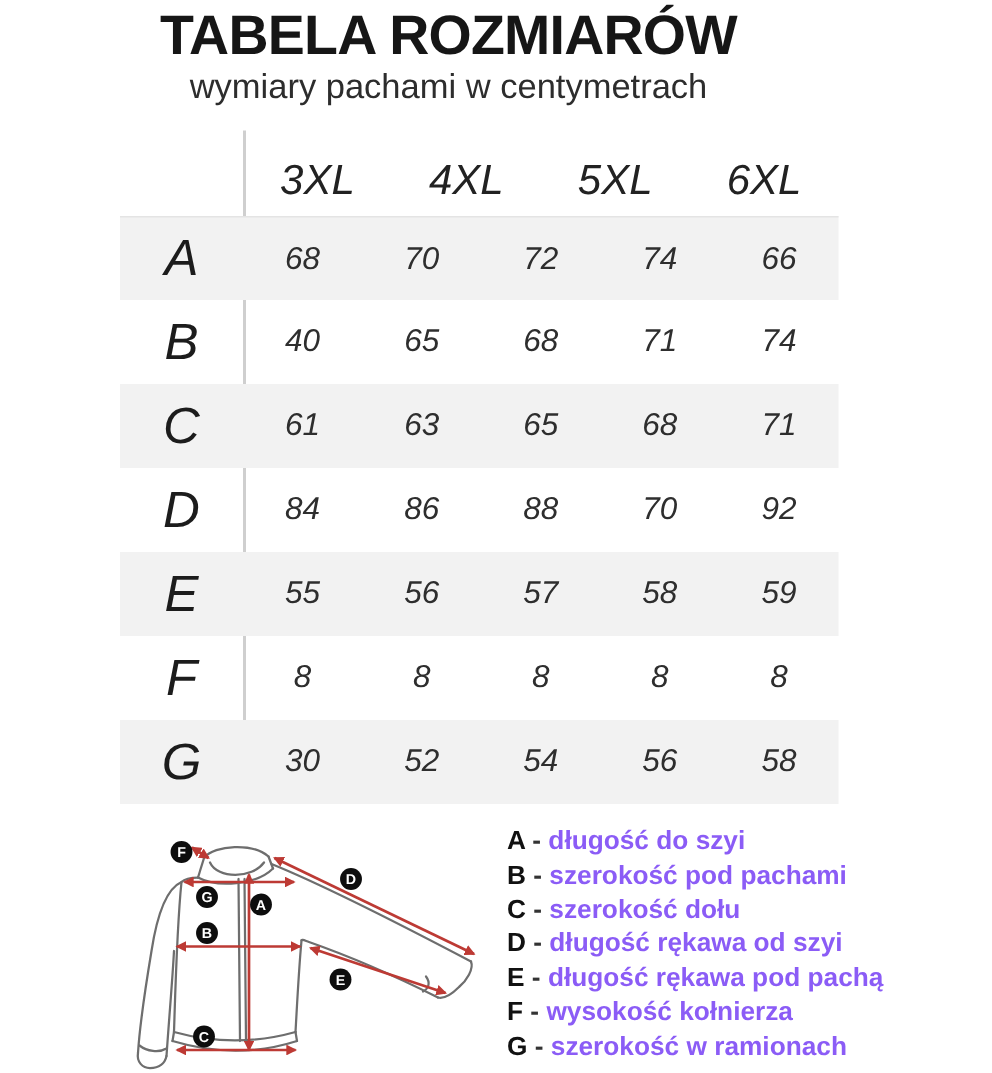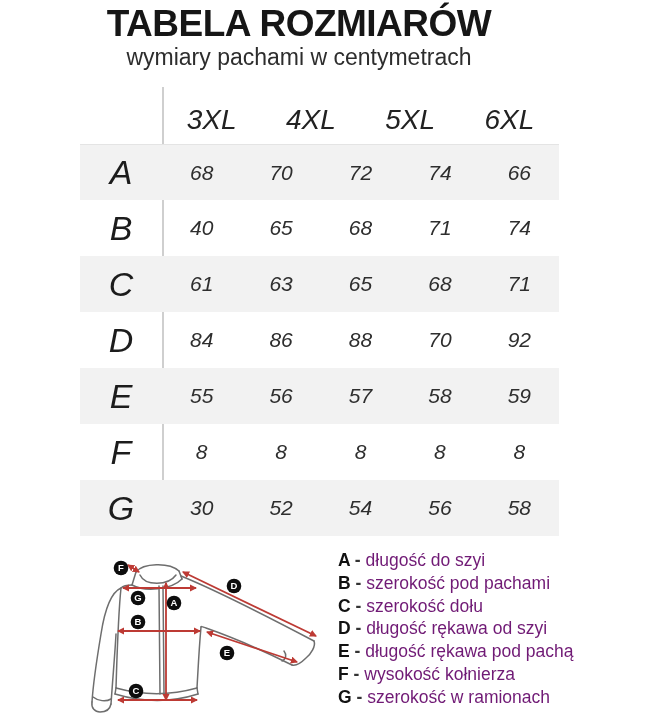--- a/index.html
+++ b/index.html
@@ -21,21 +21,21 @@
   .trow.alt{background:#f2f2f2;}
   .trow:first-child{border-top:1px solid #e4e4e4;}
   .rlabel{width:82px;display:flex;align-items:center;justify-content:center;
           font-style:italic;font-size:34px;color:#1c1c1c;}
   .cell{flex:1;display:flex;align-items:center;justify-content:center;
         font-style:italic;font-size:21px;color:#2e2e2e;}
   
   .legend{position:absolute;left:338px;top:549px;font-size:17.5px;line-height:22.8px;white-space:nowrap;}
   .lkey{font-weight:700;color:#111;}
   .ldash{font-weight:700;color:#333;}
-  .ldesc{font-weight:400;color:#701a75;}
+  .ldesc{font-weight:700;color:#8b5cf6;}
   
   .jacket{position:absolute;left:60px;top:545px;width:280px;height:170px;}
   .outline{fill:none;stroke:#6e6e6e;stroke-width:1.5;stroke-linecap:round;stroke-linejoin:round;}
   .measure{fill:none;stroke:#bd3a34;stroke-width:1.8;stroke-linecap:butt;}
   .mdot{fill:#0d0d0d;}
   .mtxt{fill:#ffffff;font-family:"Liberation Sans",sans-serif;font-size:9.5px;font-weight:700;text-anchor:middle;}
 </style>
 </head>
 <body>
 

